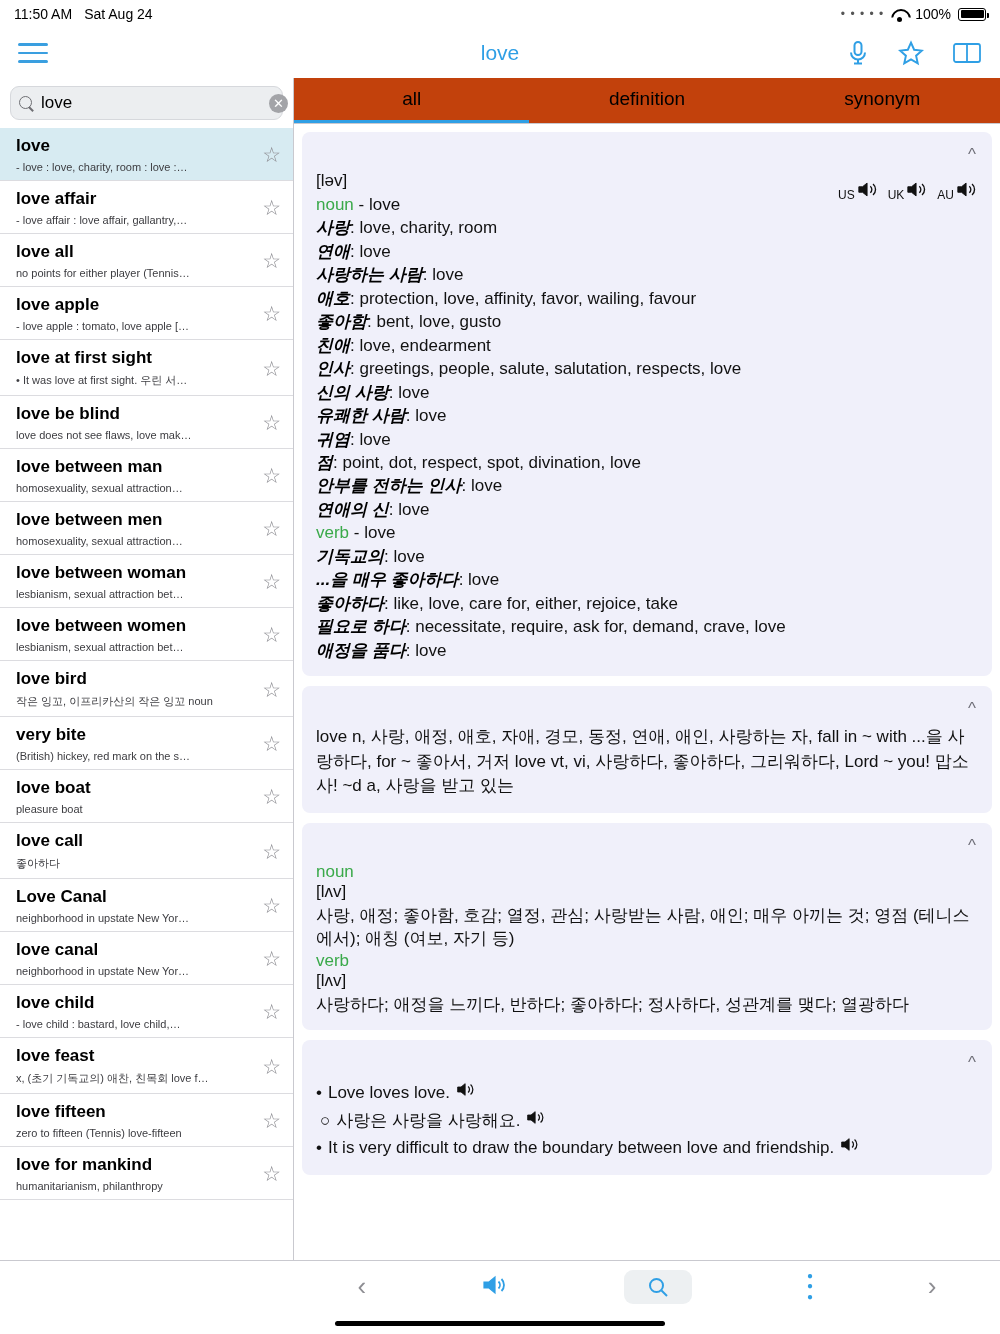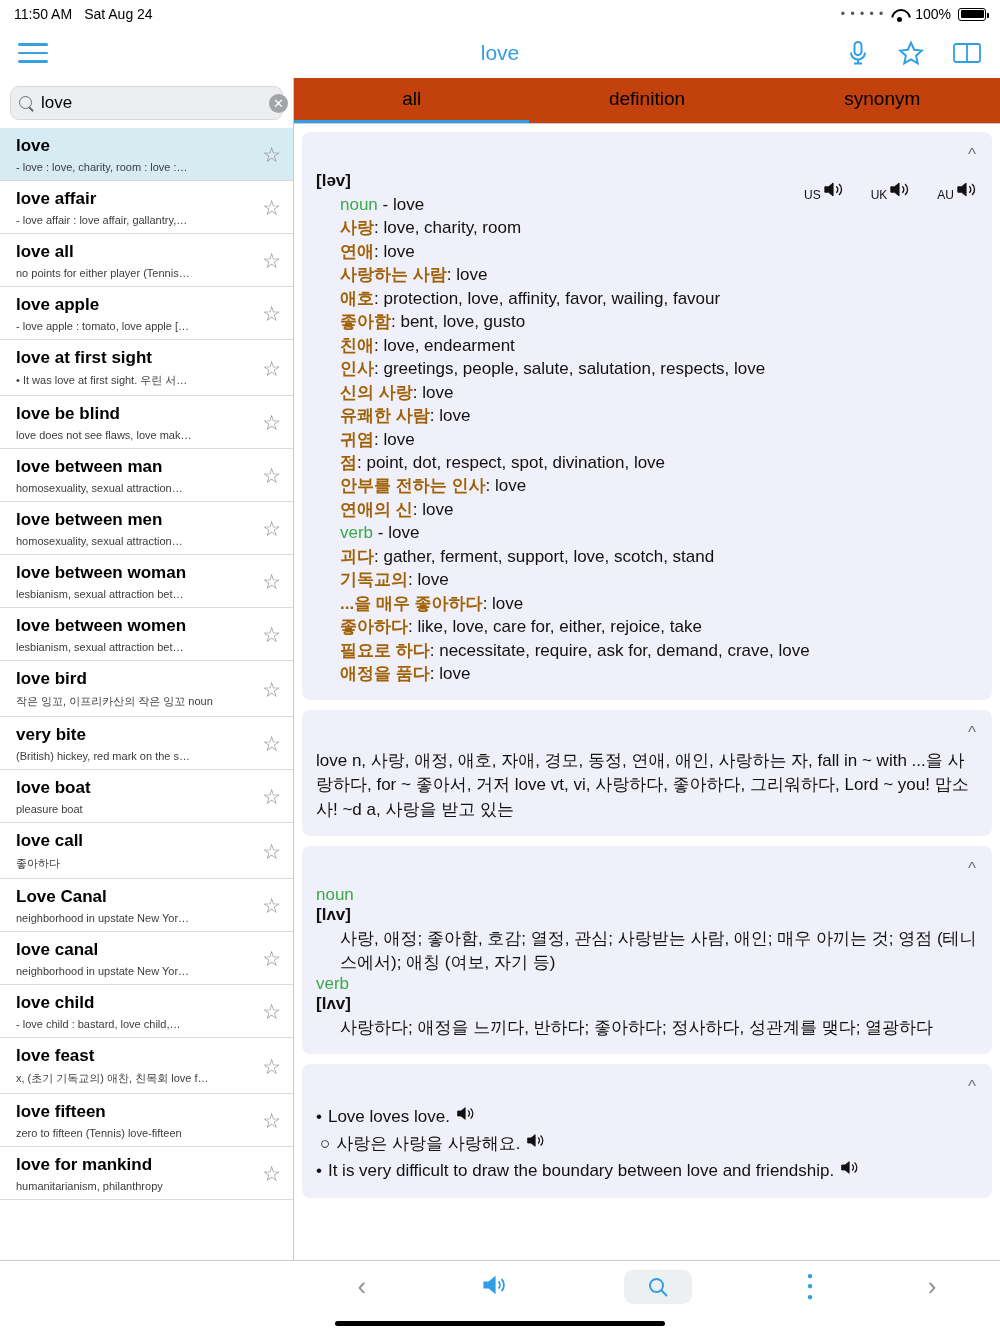--- a/index.html
+++ b/index.html
@@ -138,27 +138,27 @@
     background: #f0f0fa; border-radius: 8px; margin-bottom: 10px;
     padding: 12px 14px 14px 14px; position: relative;
   }
   .card-head {
     display: flex; align-items: flex-start; justify-content: space-between;
     margin-bottom: 6px;
   }
   .card-title { font-size: 20px; color: #2f9fe5; font-weight: bold; }
   .chev { color: #6f6f78; font-size: 17px; line-height: 1; padding: 2px 2px; }
 
-  .phon { font-size: 17px; color: #111; margin-bottom: 2px; font-weight: bold; }
+  .phon { font-size: 17px; color: #111; margin-bottom: 2px; }
   .pos { color: #3aa94a; font-size: 17px; }
-  .ko { font-weight: bold; color: #a16207; }
-  .entry-line { font-size: 17px; color: #111; line-height: 1.38; margin-left: 24px; }
+  .ko { font-weight: bold; color: #000000; font-style: italic; }
+  .entry-line { font-size: 17px; color: #111; line-height: 1.38; }
   .audio-row {
     position: absolute; right: 14px; top: 48px;
-    display: flex; gap: 26px; align-items: center;
+    display: flex; gap: 9px; align-items: center;
   }
   .audio-btn { display: flex; align-items: flex-end; gap: 2px; font-size: 12px; color: #111; }
   .spk { display: inline-block; }
 
   .para { font-size: 17px; color: #111; line-height: 1.45; }
   .sent-line { font-size: 17px; color: #111; line-height: 1.6; display: flex; align-items: center; gap: 6px; }
   .sent-sub { padding-left: 4px; }
 
   
   .bottombar {
@@ -389,21 +389,20 @@
             <div class="entry-line"><span class="ko">좋아함</span>: <span>bent, love, gusto</span></div>
             <div class="entry-line"><span class="ko">친애</span>: <span>love, endearment</span></div>
             <div class="entry-line"><span class="ko">인사</span>: <span>greetings, people, salute, salutation, respects, love</span></div>
             <div class="entry-line"><span class="ko">신의 사랑</span>: <span>love</span></div>
             <div class="entry-line"><span class="ko">유쾌한 사람</span>: <span>love</span></div>
             <div class="entry-line"><span class="ko">귀염</span>: <span>love</span></div>
             <div class="entry-line"><span class="ko">점</span>: <span>point, dot, respect, spot, divination, love</span></div>
             <div class="entry-line"><span class="ko">안부를 전하는 인사</span>: <span>love</span></div>
             <div class="entry-line"><span class="ko">연애의 신</span>: <span>love</span></div>
             <div class="entry-line"><span class="pos">verb</span><span> - love</span></div>
-            <div class="entry-line"><span class="ko">괴다</span>: <span>gather, ferment, support, love, scotch, stand</span></div>
             <div class="entry-line"><span class="ko">기독교의</span>: <span>love</span></div>
             <div class="entry-line"><span class="ko">...을 매우 좋아하다</span>: <span>love</span></div>
             <div class="entry-line"><span class="ko">좋아하다</span>: <span>like, love, care for, either, rejoice, take</span></div>
             <div class="entry-line"><span class="ko">필요로 하다</span>: <span>necessitate, require, ask for, demand, crave, love</span></div>
             <div class="entry-line"><span class="ko">애정을 품다</span>: <span>love</span></div>
           </div>
           <div class="card">
             <div class="card-head">
               <div class="card-title"></div>
               <div class="chev">^</div>

